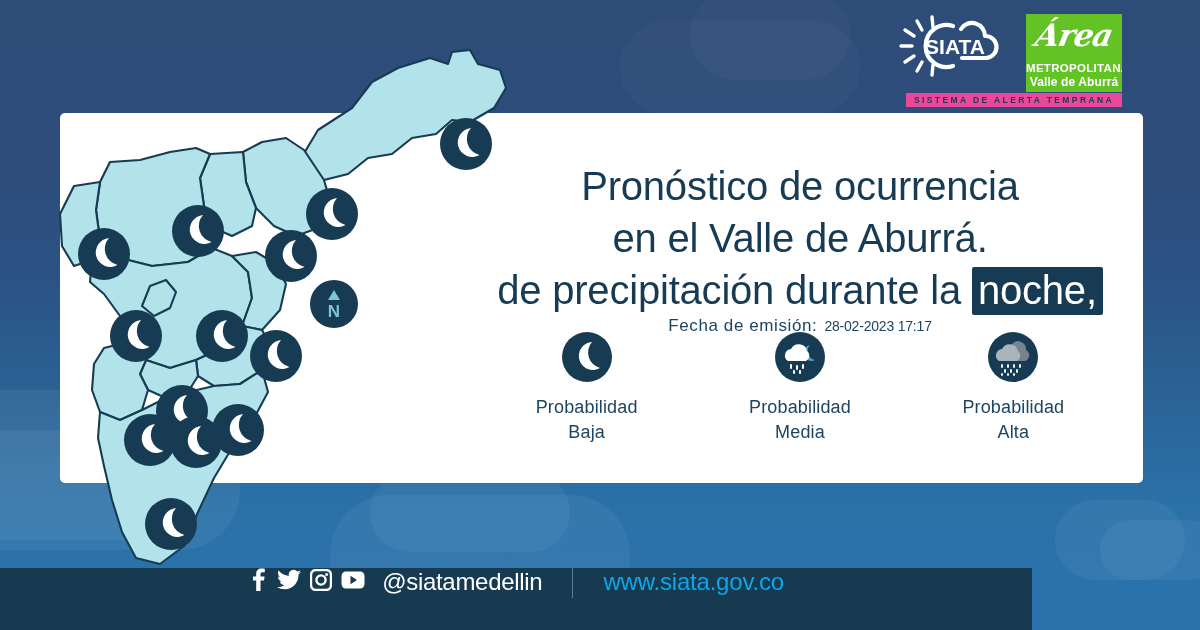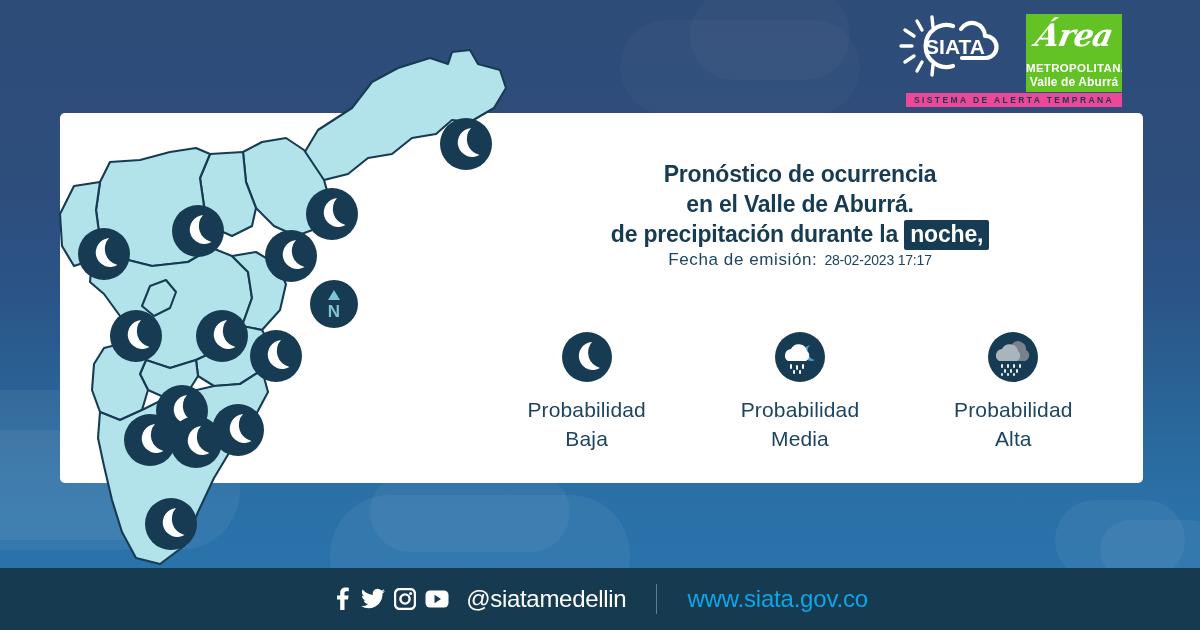--- a/index.html
+++ b/index.html
@@ -53,22 +53,22 @@
 
   
   #panel {
     position:absolute;
     left:480px; top:160px;
     width:640px;
     text-align:center;
     color:#173b52;
   }
   #title {
-    font-size:23px;
-    font-weight:bold;
+    font-size:40px;
+    font-weight:normal;
     line-height:1.30;
     letter-spacing:-0.2px;
   }
   #title .hl {
     background:#173b52;
     color:#ffffff;
     padding:1px 6px 3px 6px;
     border-radius:2px;
   }
   #datewrap {
@@ -88,21 +88,21 @@
     left:480px; top:332px;
     width:640px;
     display:flex;
     justify-content:space-around;
     align-items:flex-start;
   }
   .leg { width:170px; text-align:center; }
   .leg-icon { width:50px; height:50px; margin:0 auto 13px; }
   .leg-icon svg { display:block; width:50px; height:50px; }
   .leg-text {
-    font-size:21px;
+    font-size:18px;
     color:#1d4460;
     line-height:1.40;
     letter-spacing:0.15px;
   }
 
   
   #logos { position:absolute; right:78px; top:14px; display:flex; align-items:flex-start; gap:11px; }
   #siata-logo { width:120px; height:64px; }
   #am-logo {
     width:96px; height:78px;
@@ -138,23 +138,23 @@
     color:#173b52;
     font-size:8.5px; font-weight:bold;
     letter-spacing:2.4px;
     text-align:center;
     line-height:14px;
   }
 
   
   #footer {
     position:absolute; left:0; bottom:0;
-    width:1200px; height:62px;
+    width:1032px; height:62px;
     background:#163a50;
-    display:flex; align-items:center; justify-content:center;
+    display:flex; align-items:flex-start; justify-content:center;
     gap:0;
   }
   #social { display:flex; align-items:center; gap:9px; margin-right:17px; }
   #social svg { display:block; }
   #handle { color:#ffffff; font-size:24px; letter-spacing:-0.3px; }
   #divider { width:1px; height:30px; background:#5b7f93; margin:0 30px; }
   #weburl { color:#0ea5e9; font-size:24px; letter-spacing:-0.2px; }
 </style>
 </head>
 <body>

